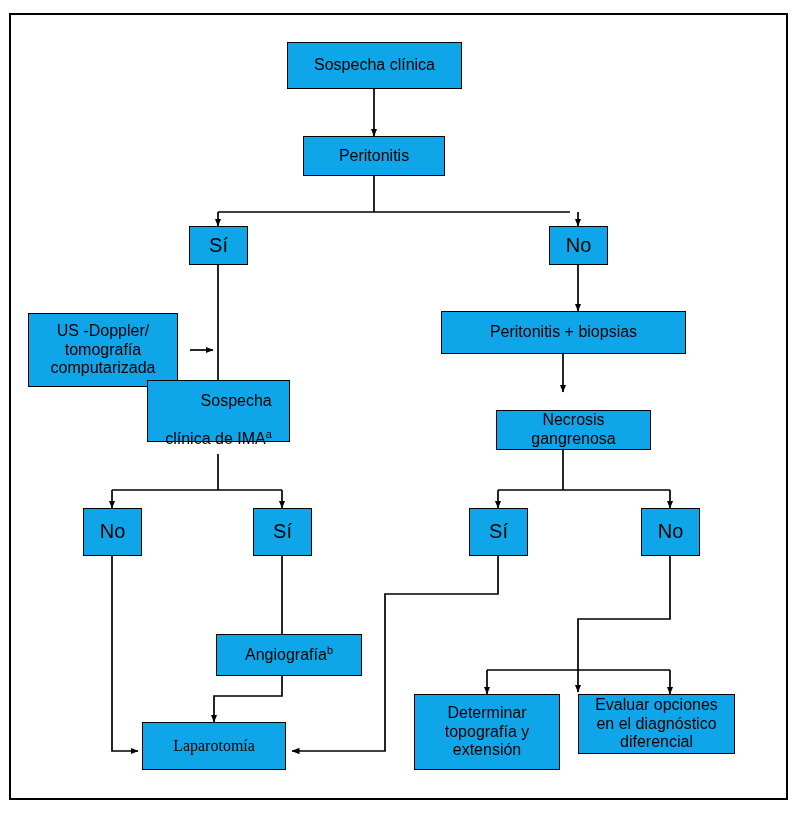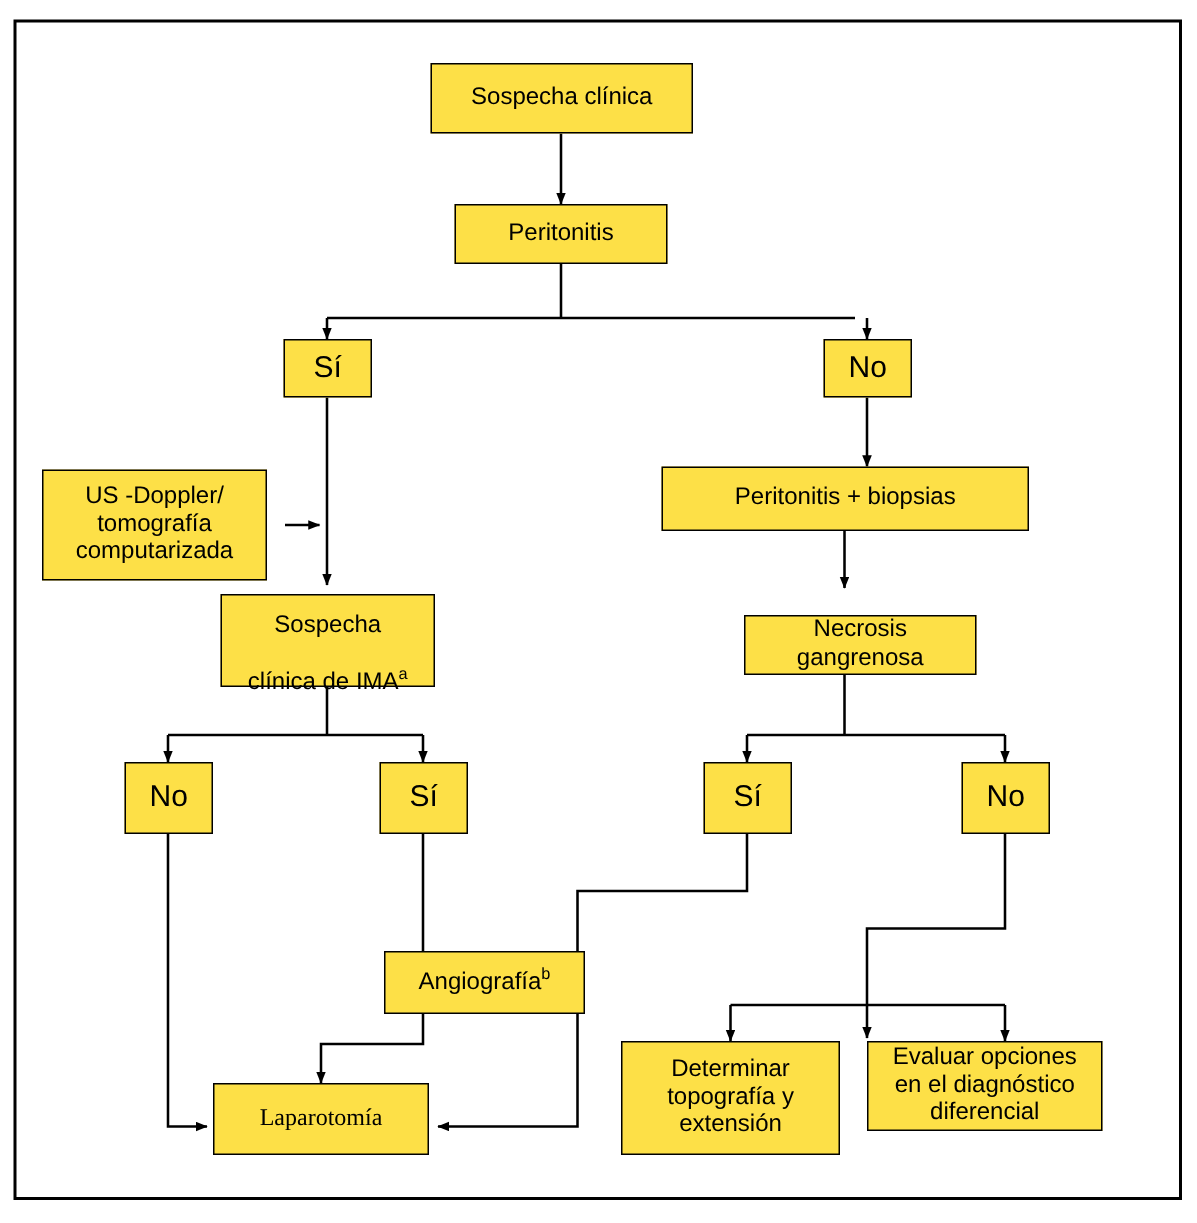--- a/index.html
+++ b/index.html
@@ -29,21 +29,21 @@
     left: 0;
     top: 0;
     width: 798px;
     height: 815px;
     pointer-events: none;
   }
   .node {
     position: absolute;
     border: 1.6px solid #000000;
     box-sizing: border-box;
-    background: #fde047;
+    background: #0ea5e9;
     display: flex;
     align-items: center;
     justify-content: center;
     text-align: center;
     color: #000000;
     font-size: 16px;
     line-height: 1.18;
     font-family: "Liberation Sans", sans-serif;
     white-space: pre-line;
   }
@@ -130,21 +130,21 @@
   <div class="node" style="left:28px; top:313px; width:150px; height:74px;">
     <span>US -Doppler/
 tomografía
 computarizada</span>
   </div>
 
   <div class="node" style="left:441px; top:311px; width:245px; height:43px;">
     <span>Peritonitis + biopsias</span>
   </div>
 
-  <div class="node" style="left:147px; top:396px; width:143px; height:62px;">
+  <div class="node" style="left:147px; top:380px; width:143px; height:62px;text-align:right;">
     <span>
       <span>Sospecha</span><br>
       <span>clínica de IMA</span><span class="sup">a</span>
     </span>
   </div>
 
   <div class="node" style="left:496px; top:410px; width:155px; height:40px;">
     <span>Necrosis
 gangrenosa</span>
   </div>
@@ -158,21 +158,21 @@
   </div>
 
   <div class="node small" style="left:469px; top:508px; width:59px; height:48px;">
     <span>Sí</span>
   </div>
 
   <div class="node small" style="left:641px; top:508px; width:59px; height:48px;">
     <span>No</span>
   </div>
 
-  <div class="node" style="left:216px; top:634px; width:134px; height:42px;margin-left:40px;">
+  <div class="node" style="left:216px; top:634px; width:146px; height:42px;">
     <span><span>Angiografía</span><span class="sup">b</span></span>
   </div>
 
   <div class="node" style="left:142px; top:722px; width:144px; height:48px;font-family:Liberation Serif, serif;">
     <span>Laparotomía</span>
   </div>
 
   <div class="node" style="left:414px; top:694px; width:146px; height:76px;">
     <span>Determinar
 topografía y

